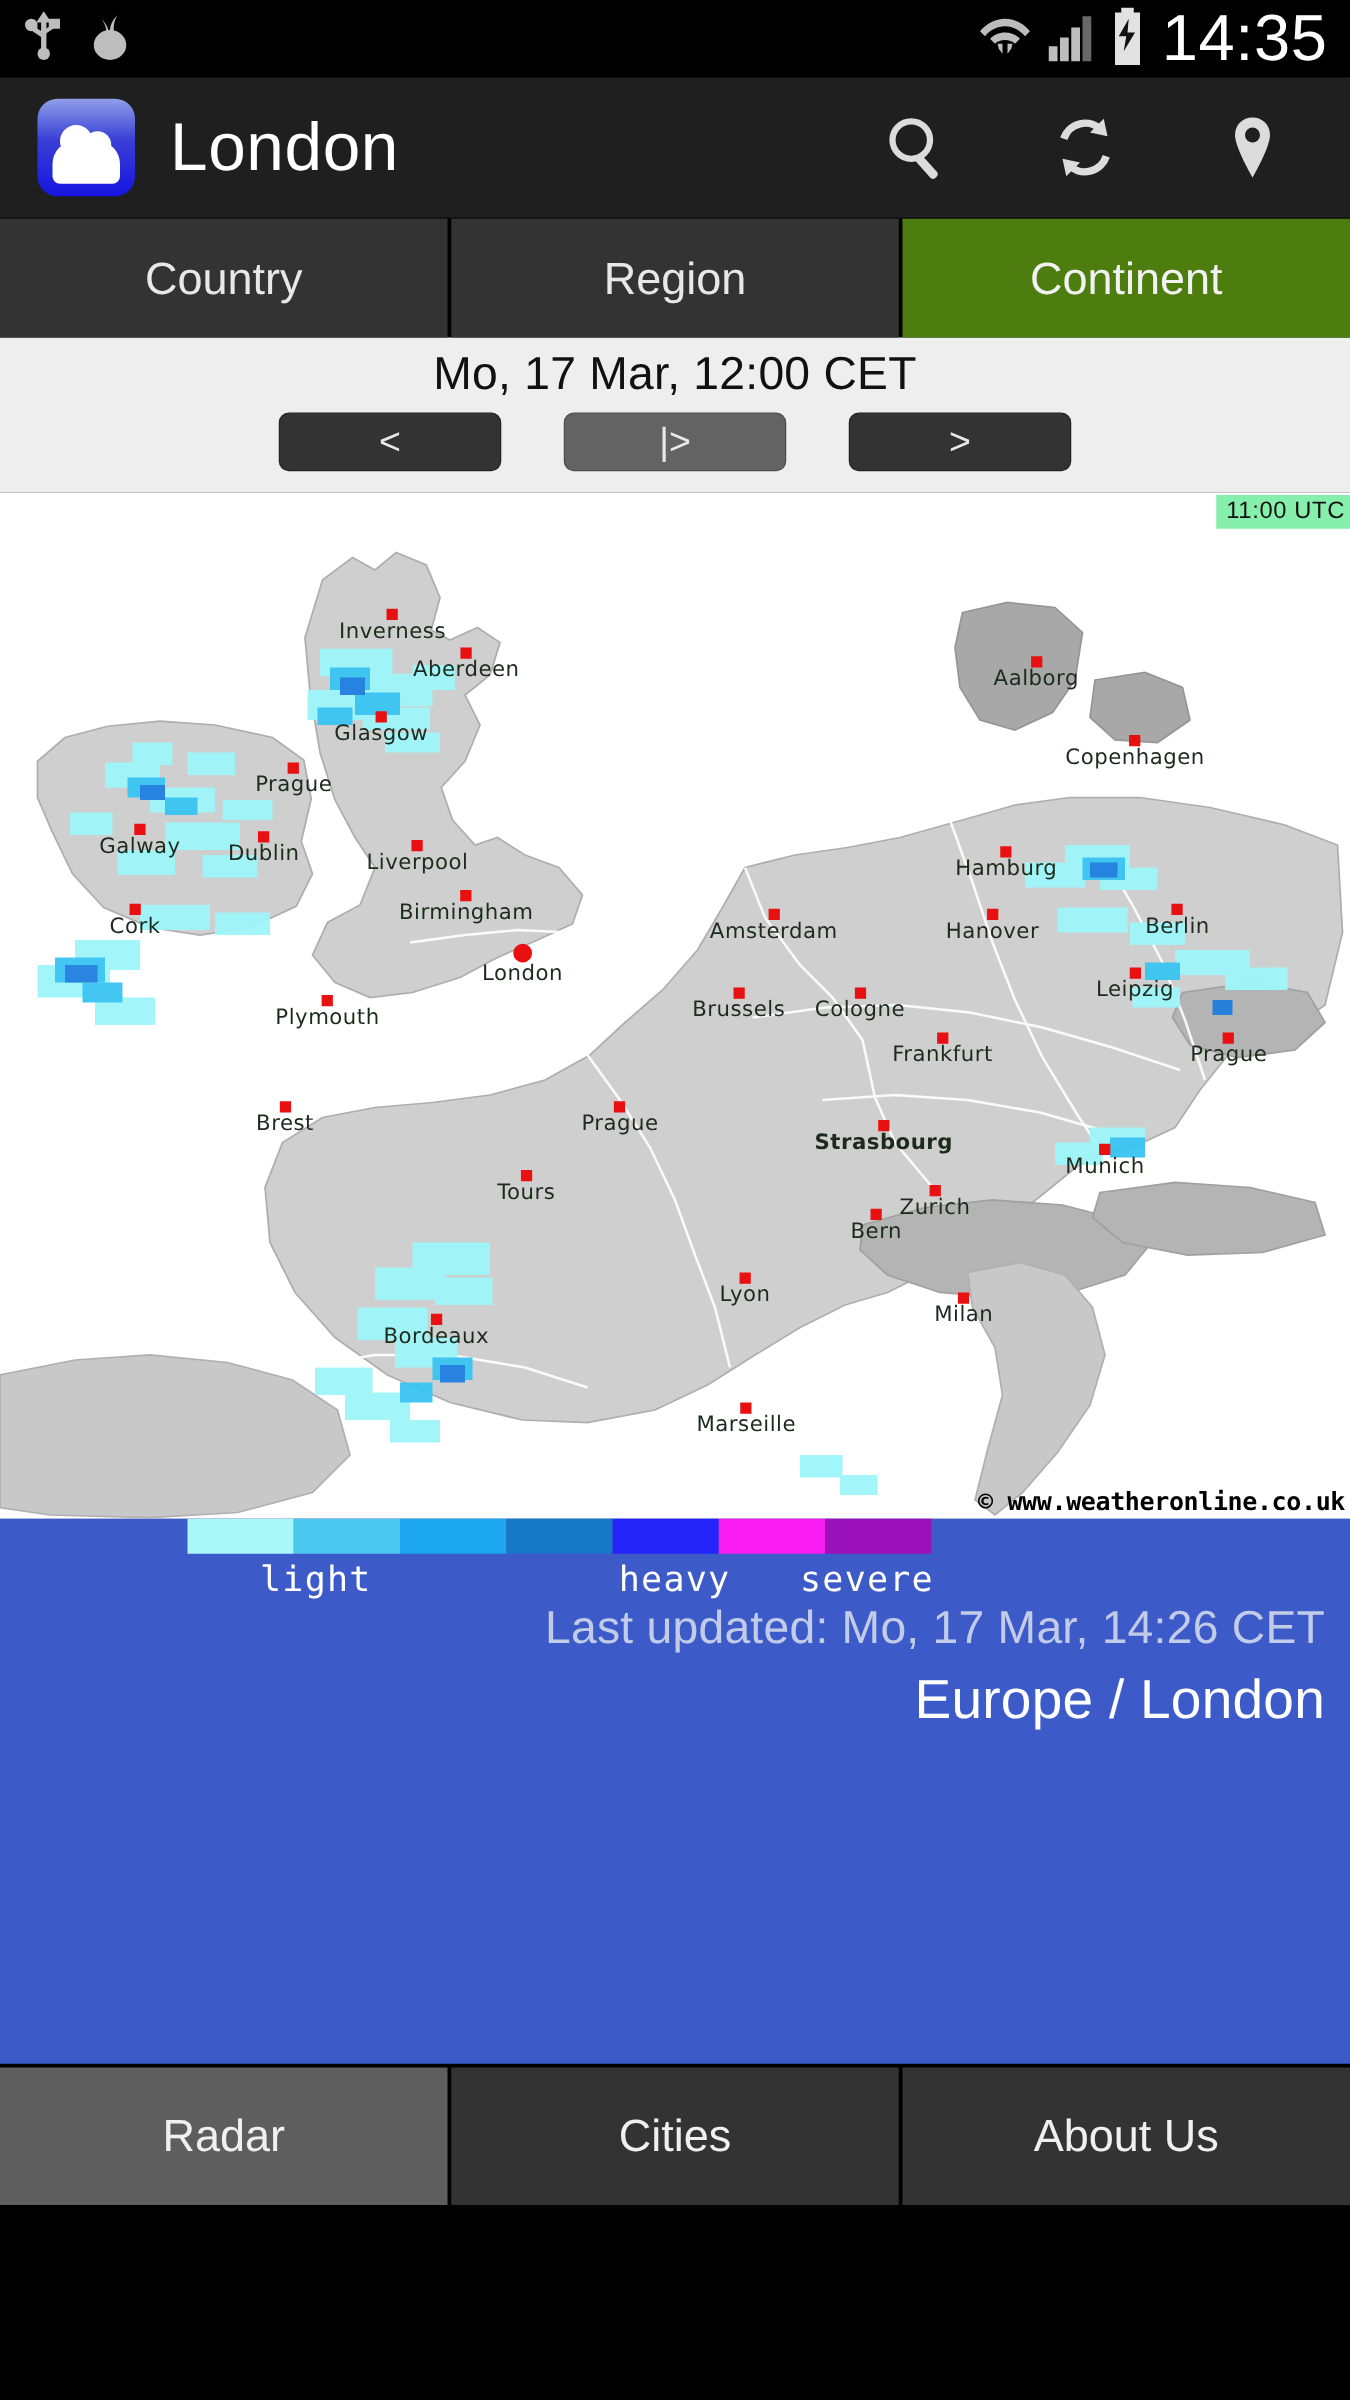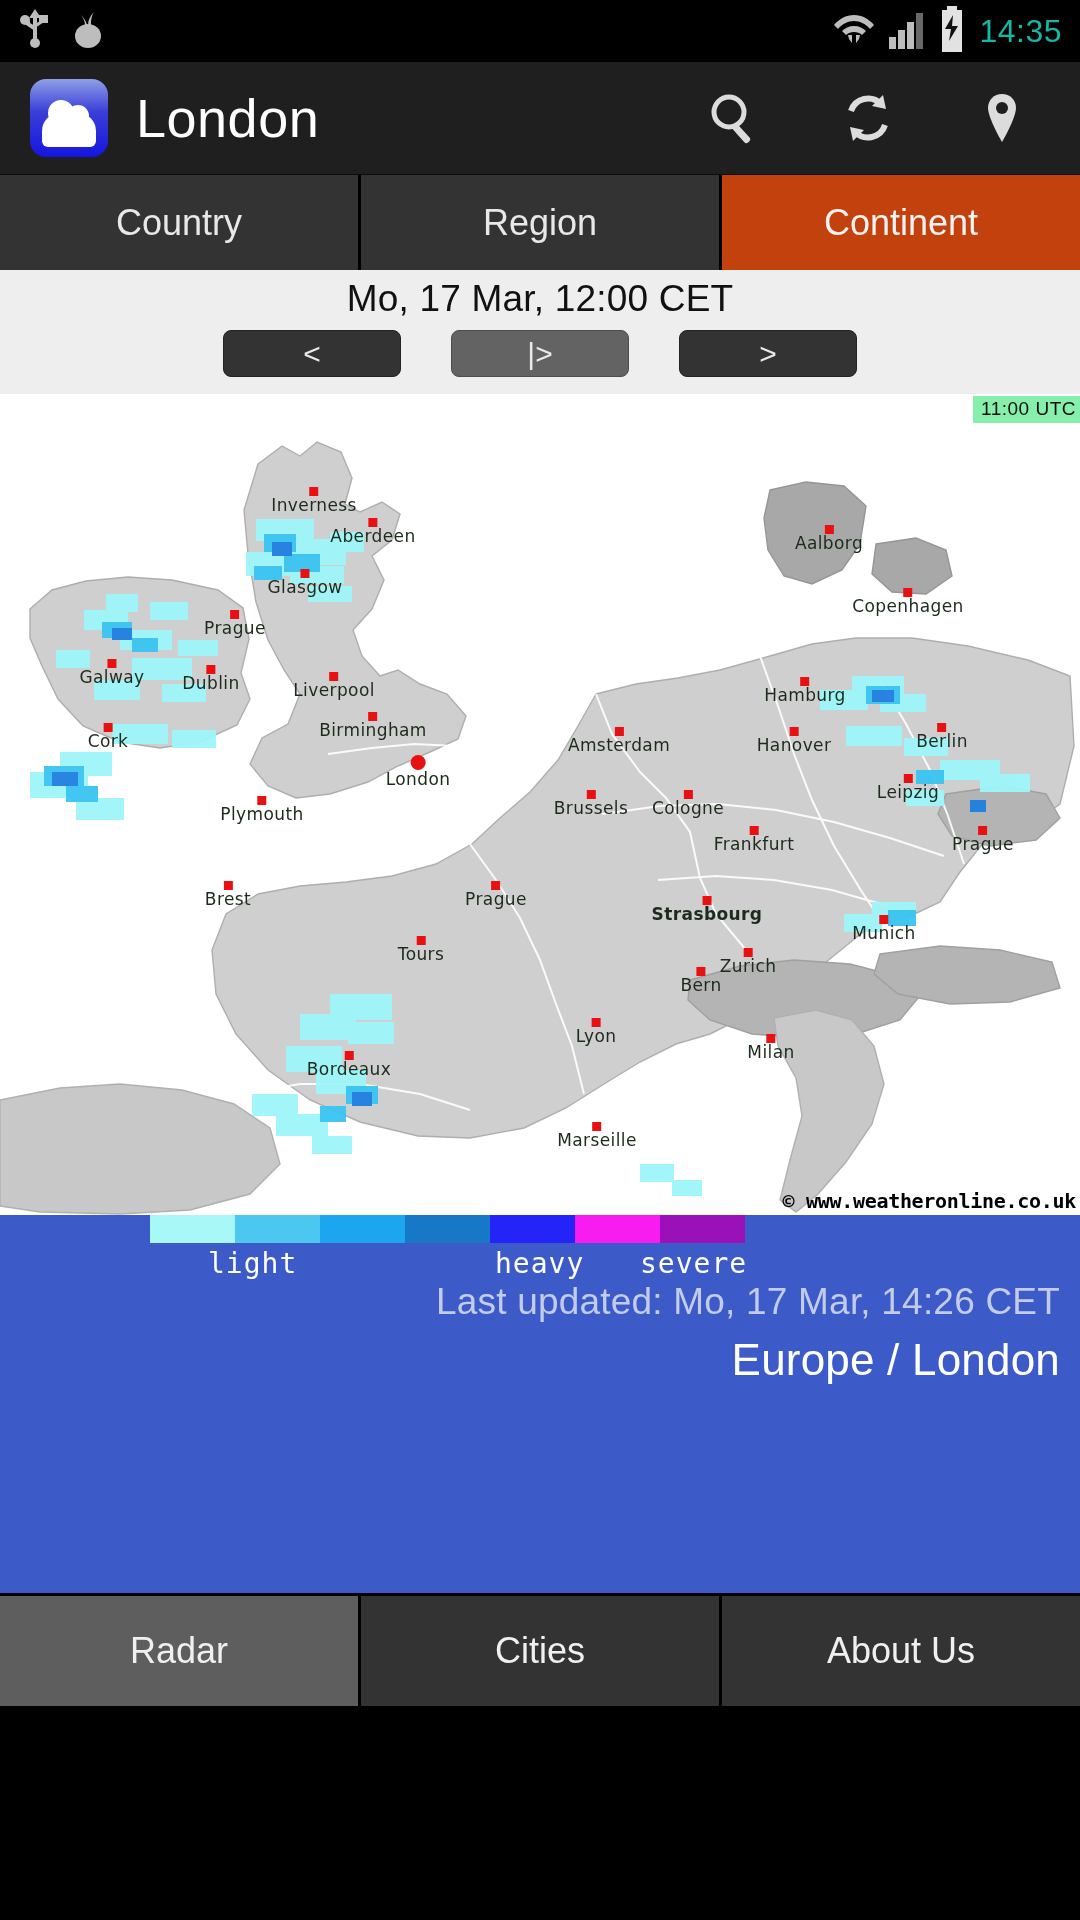--- a/index.html
+++ b/index.html
@@ -4,21 +4,21 @@
 <style>
   * { margin:0; padding:0; box-sizing:border-box; }
   html,body { width:1080px; height:1920px; overflow:hidden; background:#000;
     font-family:"Liberation Sans", sans-serif; }
 
   
   #statusbar { height:62px; background:#000; display:flex; align-items:center;
     padding:0 18px; }
   .sb-left { display:flex; align-items:center; gap:20px; }
   .sb-right { margin-left:auto; display:flex; align-items:center; gap:12px; }
-  .sb-clock { color:#14b8a6; font-size:32px; letter-spacing:.5px; font-weight:300; }
+  .sb-clock { color:#ffffff; font-size:52px; letter-spacing:.5px; font-weight:300; }
 
   
   #appbar { height:113px; background:#1f1f1f; display:flex; align-items:center;
     padding:0 30px; border-bottom:1px solid #0c0c0c; }
   #applogo { width:78px; height:78px; border-radius:16px;
     background:linear-gradient(180deg,#8f9fe8 0%,#3a3fd6 42%,#1515e0 100%);
     position:relative; overflow:hidden; flex:none; }
   #applogo .cloud { position:absolute; left:12px; bottom:10px; width:54px; height:34px;
     background:#fff; border-radius:18px 18px 6px 6px; }
   #applogo .cloud:before { content:""; position:absolute; left:6px; top:-13px;
@@ -29,21 +29,21 @@
     letter-spacing:.5px; }
   .appbar-actions { margin-left:auto; display:flex; align-items:center; gap:74px;
     padding-right:18px; }
   .appbar-actions .ic { width:60px; height:60px; display:flex;
     align-items:center; justify-content:center; }
 
   
   #segtabs { height:95px; background:#000; display:flex; gap:3px; }
   .segtab { flex:1; display:flex; align-items:center; justify-content:center;
     background:#333333; color:#e8e8e8; font-size:36px; font-weight:300; }
-  .segtab.active { background:#c2410c; color:#f2f2f2; }
+  .segtab.active { background:#4d7c0f; color:#f2f2f2; }
 
   
   #datenav { background:#eeeeee; padding:6px 0 17px; }
   #datelabel { text-align:center; color:#111; font-size:37px; font-weight:400;
     padding:2px 0 10px; letter-spacing:.2px; }
   #navbtns { display:flex; justify-content:center; gap:50px; }
   .navbtn { width:178px; height:47px; border-radius:8px; background:#333333;
     border:1px solid #232323; color:#e9e9e9; font-size:30px;
     display:flex; align-items:center; justify-content:center; font-weight:400; }
   .navbtn.active { background:#636363; border-color:#4d4d4d; }
@@ -60,21 +60,21 @@
     font-weight:bold; letter-spacing:-.3px; }
   .city { position:absolute; transform:translate(-50%,0); text-align:center;
     white-space:nowrap; pointer-events:none; }
   .city .dot { width:9px; height:9px; background:#e81010; margin:0 auto 1px;
     display:block; }
   .city.sel .dot { width:15px; height:15px; border-radius:50%; }
   .city .nm { font-family:"DejaVu Sans", sans-serif; font-size:17px;
     color:#1c2b1c; line-height:1; letter-spacing:.4px; }
 
   
-  #infopanel { background:#3d5bc8; height:378px; position:relative; }
+  #infopanel { background:#3d5bc8; height:436px; position:relative; }
   #legend { position:absolute; top:0; left:150px; display:flex; height:28px; }
   #legend .sw { width:85px; height:28px; }
   #legendlabels { position:absolute; top:32px; left:150px; width:740px;
     height:34px; font-family:"DejaVu Sans Mono", monospace; font-size:28px;
     color:#ffffff; letter-spacing:1px; }
   #legendlabels span { position:absolute; top:0; }
   .ll-light  { left:58px; }
   .ll-heavy  { left:345px; }
   .ll-severe { left:490px; }
   #lastupdated { position:absolute; top:66px; right:20px; color:#c2cbe8;

